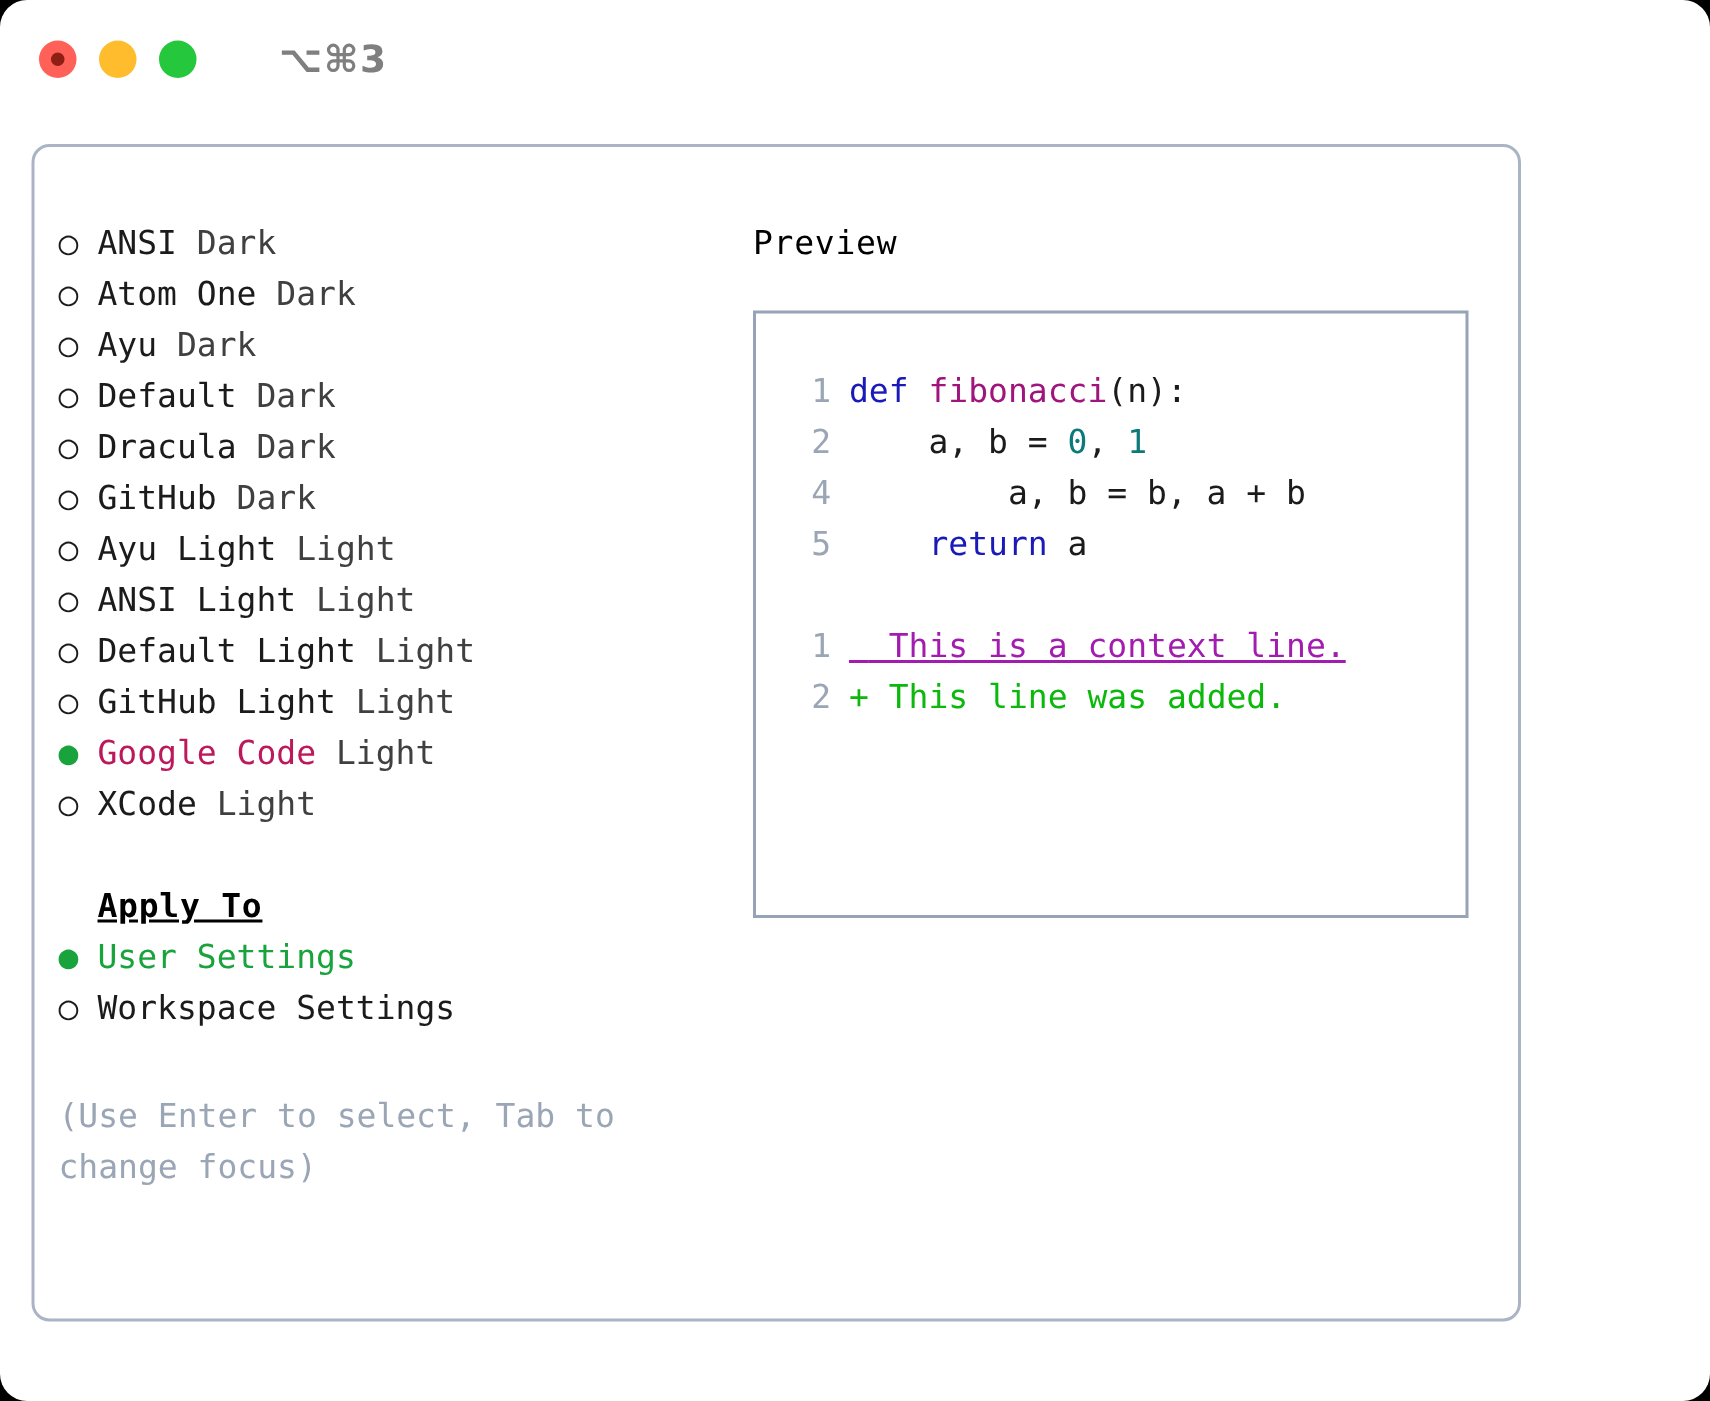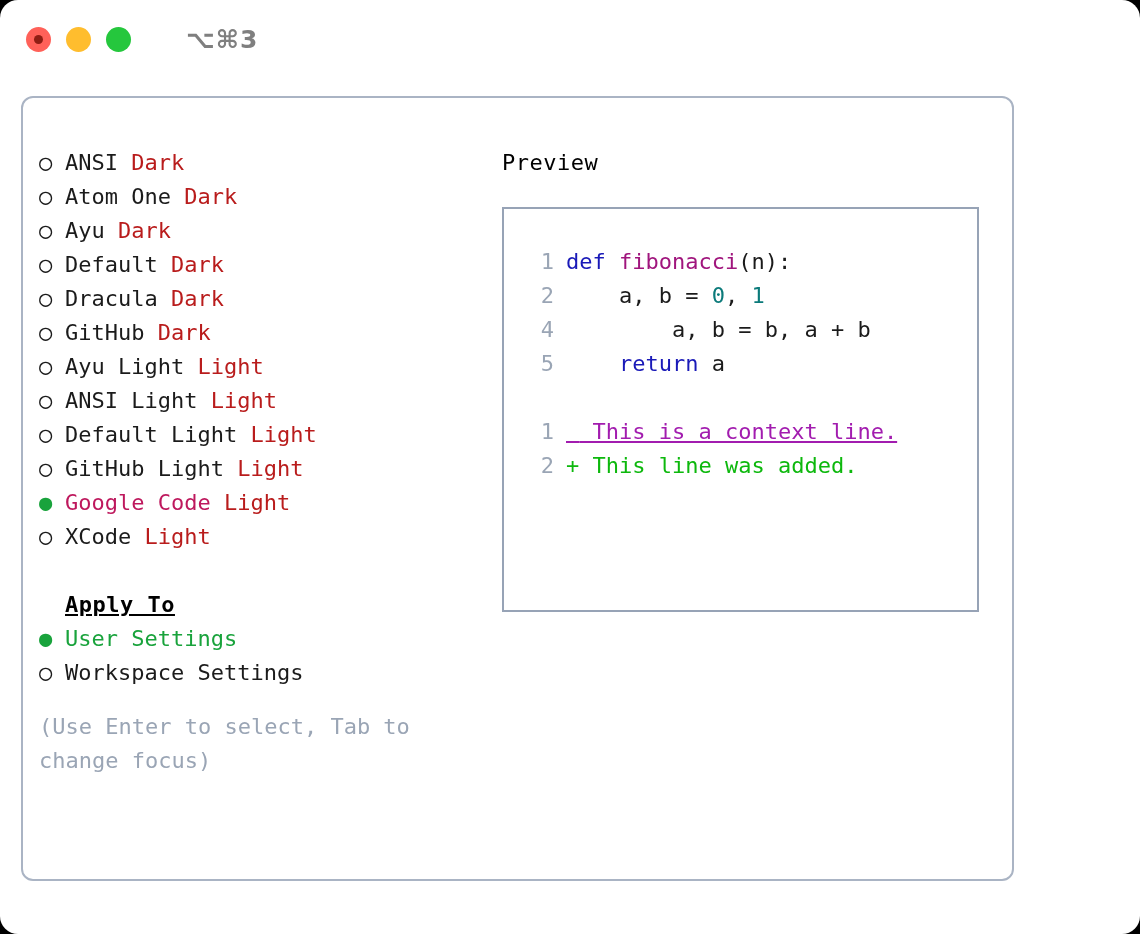--- a/index.html
+++ b/index.html
@@ -97,36 +97,36 @@
     display: inline-block;
     width: 26px;
     color: #1b1b1b;
   }
   .marker.sel { color: #19a33c; }
 
   .theme-name {}
   .theme-name.sel { color: #be185d; }
 
   .theme-kind {
-    color: #b91c1c;
+    color: #404040;
     text-align: center;
   }
 
   .spacer { height: 34px; }
 
   .apply-heading {
     padding-left: 26px;
     letter-spacing: 0.5px;
     text-decoration: underline;
   }
 
   .apply-label.sel { color: #19a33c; }
 
   #hint {
-    margin-top: 20px;
+    margin-top: 38px;
     font-size: 22px;
     line-height: 34px;
     color: #9aa5b5;
     width: 420px;
   }
 
   
   #right-col {
     position: absolute;
     left: 479px;

